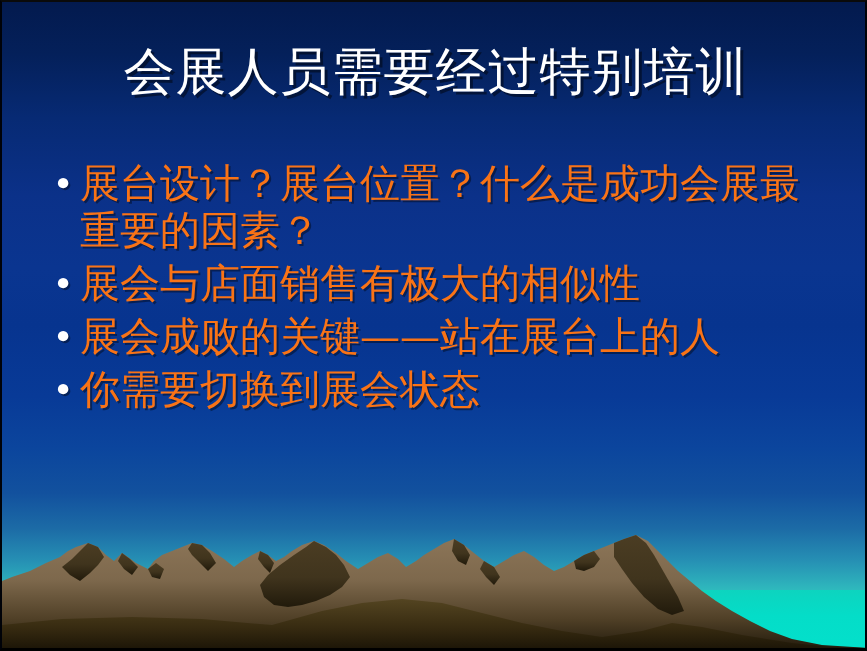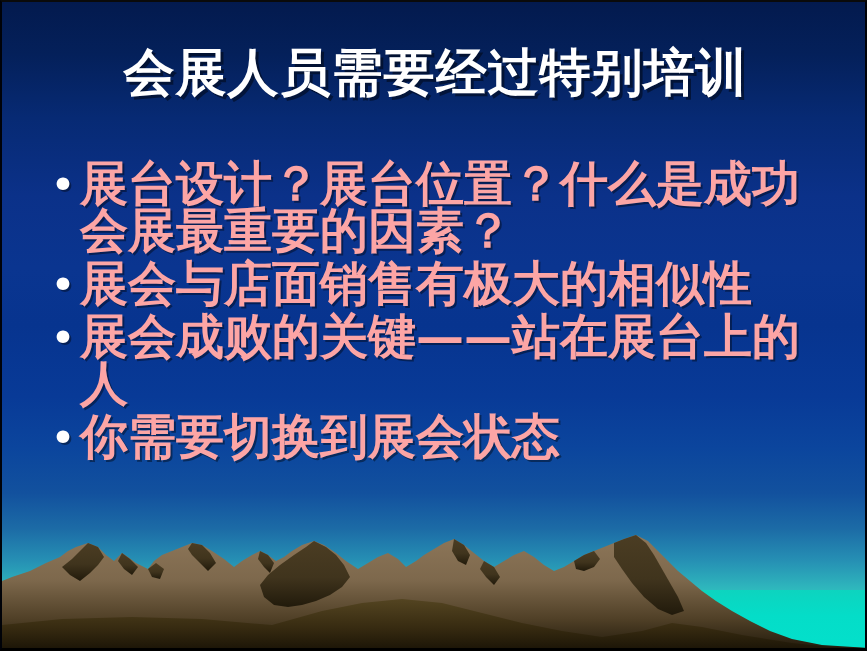--- a/index.html
+++ b/index.html
@@ -15,21 +15,20 @@
     position: relative;
     width: 867px;
     height: 651px;
     overflow: hidden;
     background: #02163f;
     box-sizing: border-box;
     border-left: 2px solid #000208;
     border-top: 2px solid #0a0a0a;
     border-right: 2px solid #000208;
     border-bottom: 3px solid #000000;
-    font-weight: bold;
   }
 
   
   .sky {
     position: absolute;
     left: 0; top: 0; right: 0; bottom: 0;
     background: linear-gradient(to bottom,
         #031a4e 0px,
         #03225f 60px,
         #06velvet 60px,
@@ -115,22 +114,22 @@
     flex: 0 0 auto;
     width: 34px;
     color: #ffffff;
     font-size: 36px;
     line-height: 47px;
     text-align: center;
     text-shadow: 2px 2px 0 rgba(0,0,0,0.40);
   }
   .bullet-text {
     flex: 1 1 auto;
-    color: #fca5a5;
-    font-size: 48px;
+    color: #f97316;
+    font-size: 40px;
     line-height: 47px;
     letter-spacing: 0px;
     text-shadow: 2px 2px 0 rgba(0,0,0,0.40);
   }
   .b1 .bullet-text { width: 700px; }
 </style>
 </head>
 <body>
 
 <div id="slide">

